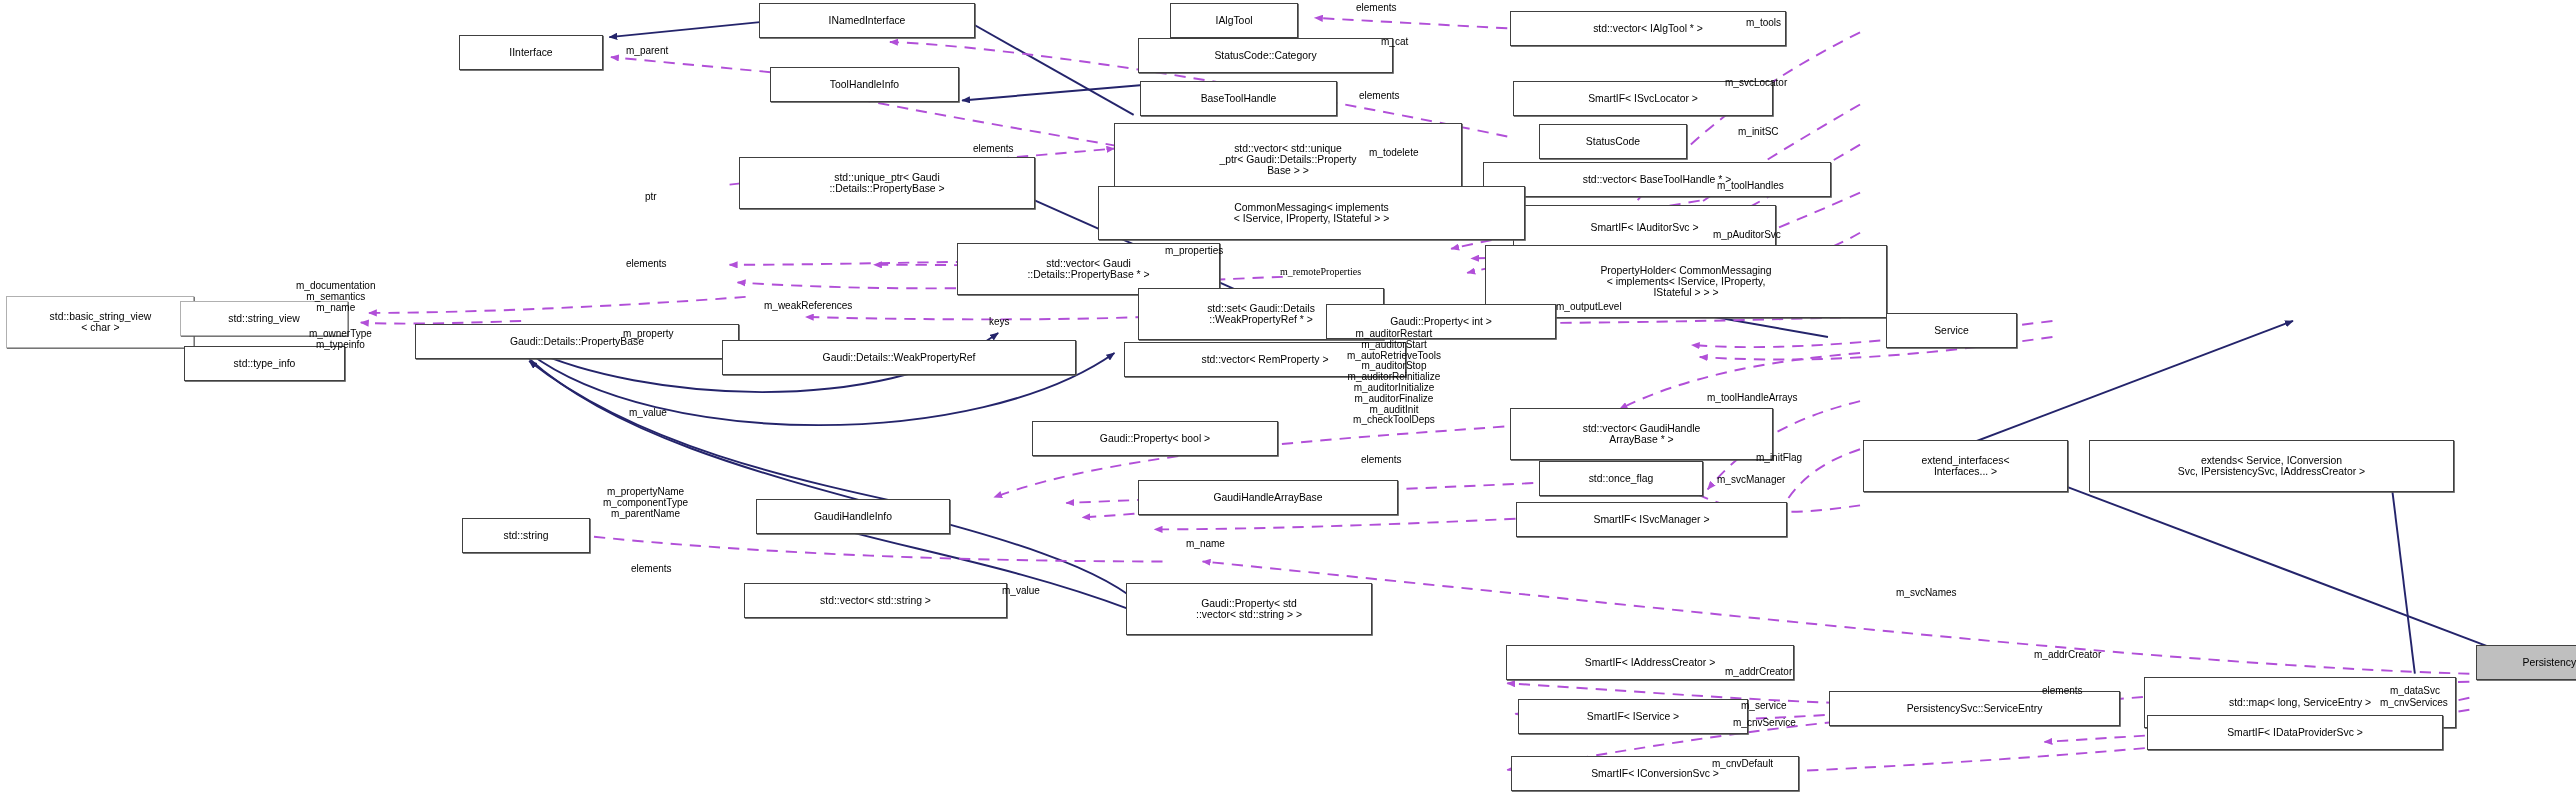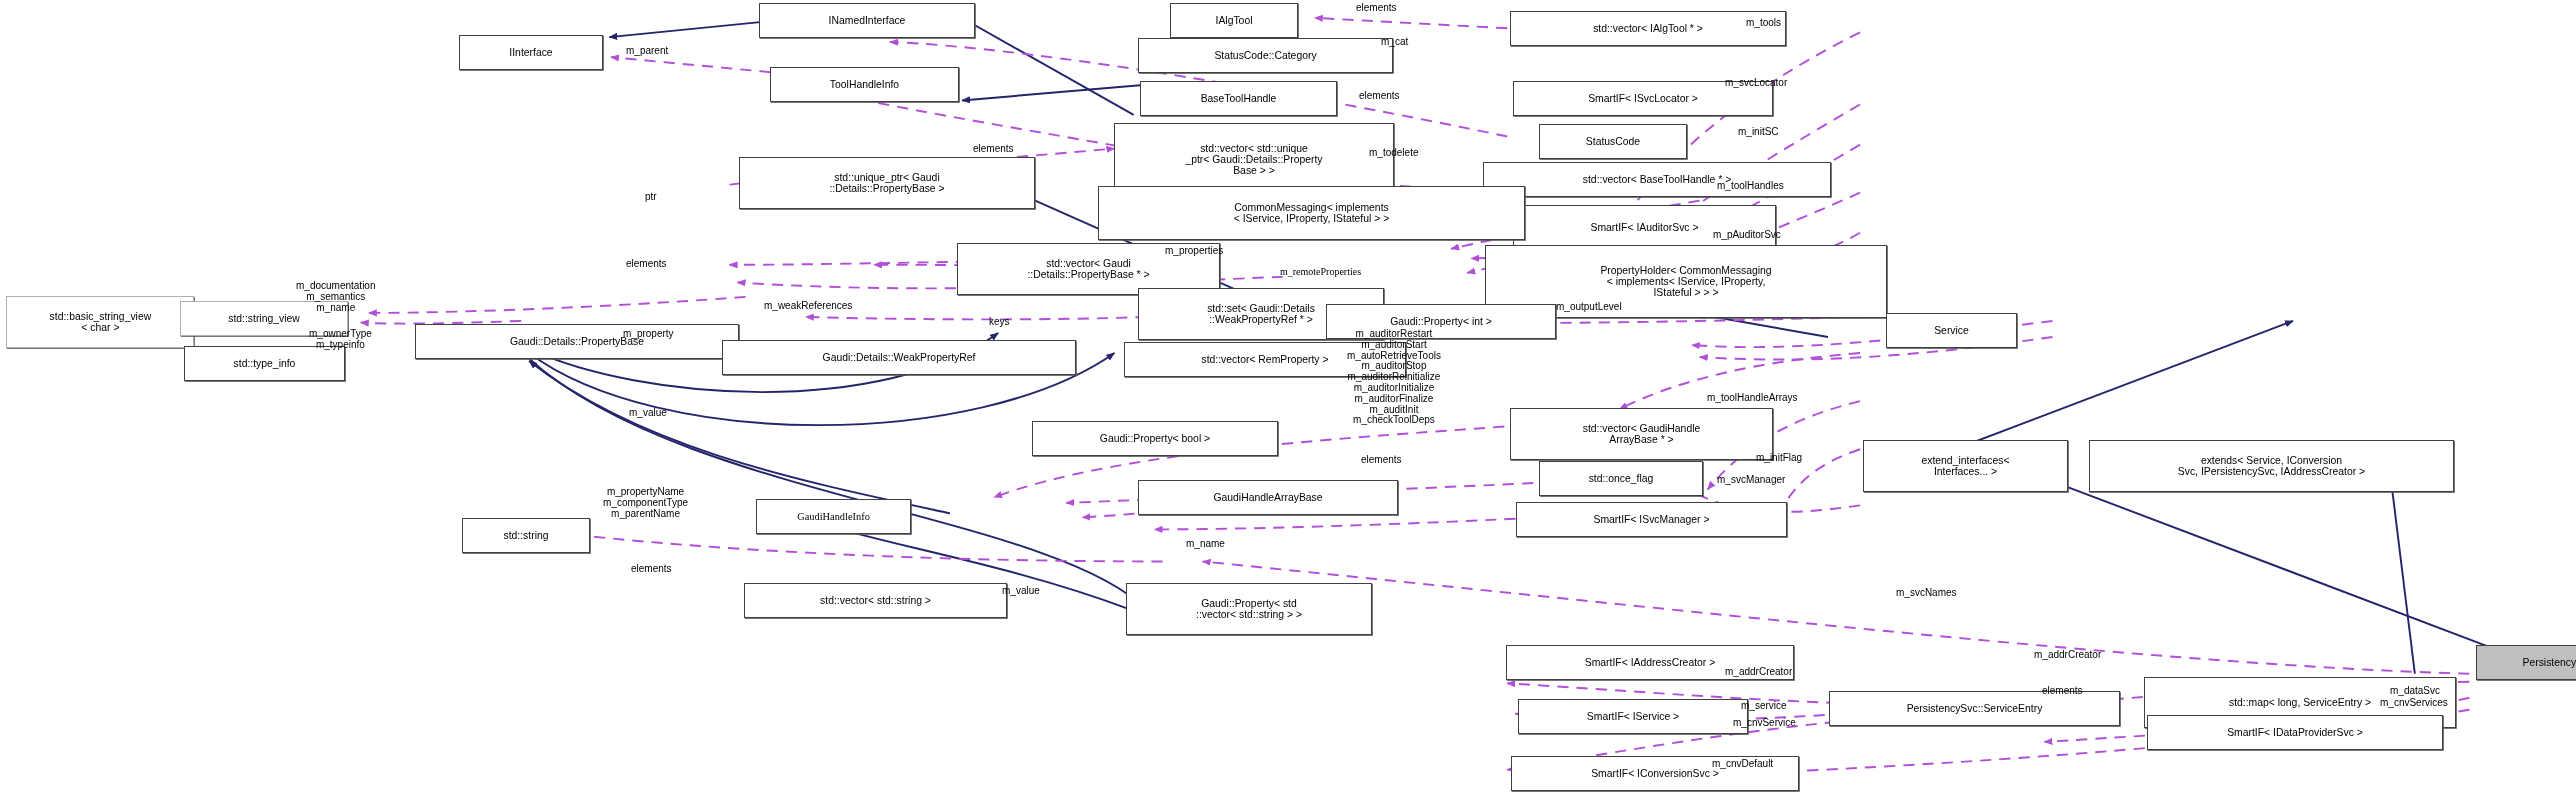--- a/index.html
+++ b/index.html
@@ -139,21 +139,21 @@
       <div class="node" style="left: 759px; top: 3.2px; width: 216px; height: 35px;">INamedInterface</div>
       <div class="node" style="left: 1170px; top: 3.2px; width: 128px; height: 35px;">IAlgTool</div>
       <div class="node" style="left: 1138px; top: 38px; width: 255px; height: 35px;">StatusCode::Category</div>
       <div class="node" style="left: 770px; top: 67px; width: 189px; height: 35px;">ToolHandleInfo</div>
       <div class="node" style="left: 1140px; top: 81px; width: 197px; height: 35px;">BaseToolHandle</div>
       <div class="node" style="left: 1510px; top: 11.2px; width: 276px; height: 35px;">std::vector&lt; IAlgTool * &gt;</div>
       <div class="node" style="left: 1513px; top: 81px; width: 260px; height: 35px;">SmartIF&lt; ISvcLocator &gt;</div>
       <div class="node" style="left: 1539px; top: 124px; width: 148px; height: 35px;">StatusCode</div>
       <div class="node" style="left: 1483px; top: 162px; width: 348px; height: 35px;">std::vector&lt; BaseToolHandle * &gt;</div>
       <div class="node" style="left: 1513px; top: 205px; width: 263px; height: 46px;">SmartIF&lt; IAuditorSvc &gt;</div>
-      <div class="node" style="left: 1114px; top: 123px; width: 280px; height: 73px;">std::vector&lt; std::unique
+      <div class="node" style="left: 1114px; top: 123px; width: 348px; height: 73px;">std::vector&lt; std::unique
 _ptr&lt; Gaudi::Details::Property
 Base &gt; &gt;</div>
       <div class="node" style="left: 1098px; top: 186px; width: 427px; height: 54px;">CommonMessaging&lt; implements
 &lt; IService, IProperty, IStateful &gt; &gt;</div>
       <div class="node" style="left: 1485px; top: 245px; width: 402px; height: 73px;">PropertyHolder&lt; CommonMessaging
 &lt; implements&lt; IService, IProperty,
 IStateful &gt; &gt; &gt;</div>
       <div class="node" style="left: 739px; top: 157px; width: 296px; height: 52px;">std::unique_ptr&lt; Gaudi
 ::Details::PropertyBase &gt;</div>
       <div class="node" style="left: 925px; top: 243px; width: 263px; height: 52px; margin-left: 32px;">std::vector&lt; Gaudi
@@ -172,21 +172,21 @@
       <div class="node" style="left: 1032px; top: 421px; width: 246px; height: 35px;">Gaudi::Property&lt; bool &gt;</div>
       <div class="node" style="left: 1510px; top: 408px; width: 263px; height: 52px;">std::vector&lt; GaudiHandle
 ArrayBase * &gt;</div>
       <div class="node" style="left: 1539px; top: 461px; width: 164px; height: 35px;">std::once_flag</div>
       <div class="node" style="left: 1516px; top: 502px; width: 271px; height: 35px;">SmartIF&lt; ISvcManager &gt;</div>
       <div class="node" style="left: 1863px; top: 440px; width: 205px; height: 52px;">extend_interfaces&lt;
 Interfaces... &gt;</div>
       <div class="node" style="left: 2089px; top: 440px; width: 365px; height: 52px;">extends&lt; Service, IConversion
 Svc, IPersistencySvc, IAddressCreator &gt;</div>
       <div class="node" style="left: 1138px; top: 480px; width: 260px; height: 35px;">GaudiHandleArrayBase</div>
-      <div class="node" style="left: 756px; top: 499px; width: 155px; height: 35px; font-family: Liberation Serif, serif;">GaudiHandleInfo</div>
+      <div class="node" style="left: 756px; top: 499px; width: 194px; height: 35px;">GaudiHandleInfo</div>
       <div class="node" style="left: 462px; top: 518px; width: 128px; height: 35px;">std::string</div>
       <div class="node" style="left: 744px; top: 583px; width: 263px; height: 35px;">std::vector&lt; std::string &gt;</div>
       <div class="node" style="left: 1126px; top: 583px; width: 246px; height: 52px;">Gaudi::Property&lt; std
 ::vector&lt; std::string &gt; &gt;</div>
       <div class="node" style="left: 1506px; top: 645px; width: 288px; height: 35px;">SmartIF&lt; IAddressCreator &gt;</div>
       <div class="node" style="left: 1829px; top: 691px; width: 291px; height: 35px;">PersistencySvc::ServiceEntry</div>
       <div class="node" style="left: 2144px; top: 677px; width: 312px; height: 51px;">std::map&lt; long, ServiceEntry &gt;</div>
       <div class="node" style="left: 1518px; top: 699px; width: 230px; height: 35px;">SmartIF&lt; IService &gt;</div>
       <div class="node" style="left: 2147px; top: 715px; width: 296px; height: 35px;">SmartIF&lt; IDataProviderSvc &gt;</div>
       <div class="node" style="left: 1511px; top: 756px; width: 288px; height: 35px;">SmartIF&lt; IConversionSvc &gt;</div>

